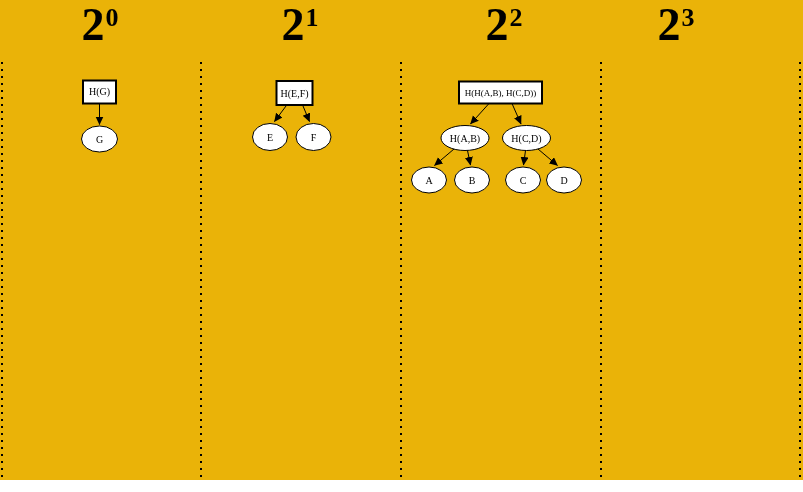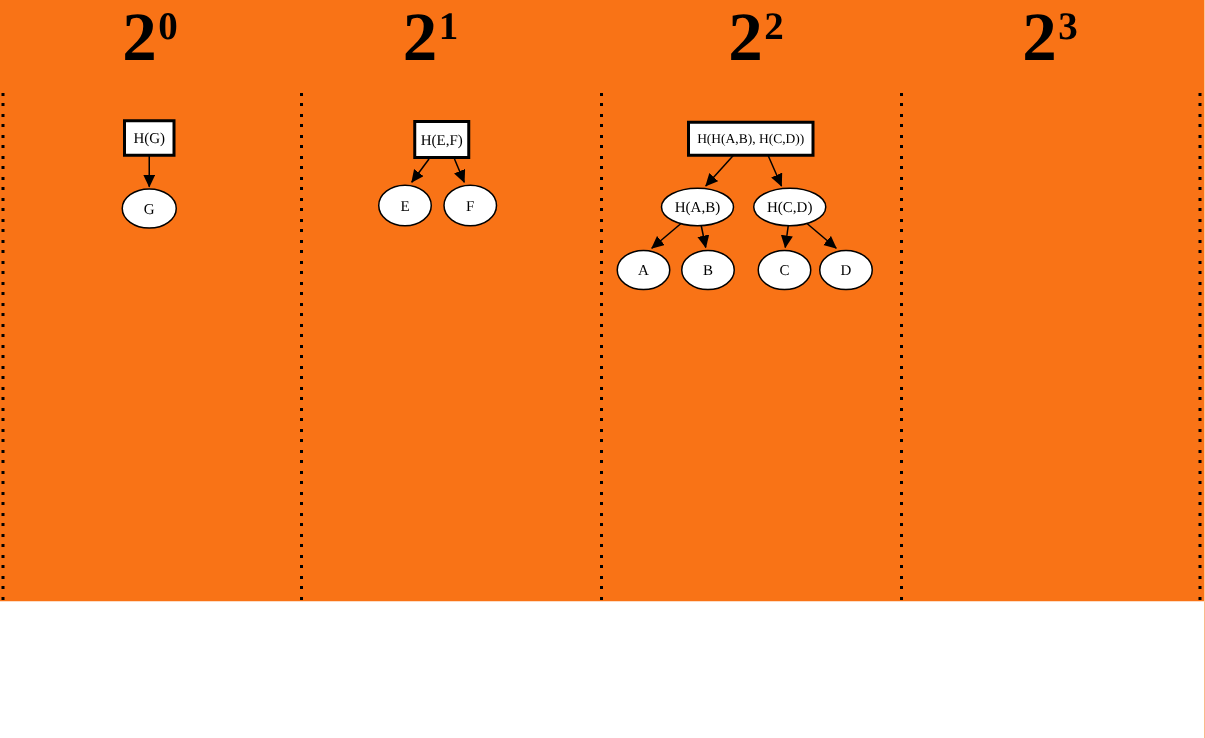--- a/index.html
+++ b/index.html
@@ -1,31 +1,31 @@
 <!DOCTYPE html>
 <html><head>
 <meta charset="utf-8">
 <style>
   html,body{margin:0;padding:0;background:#ffffff;}
   .canvas{
     position:relative;
-    width:803px;height:401px;
-    background:#f97316;
+    width:803px;height:480px;
+    background:#eab308;
     font-family:"Liberation Serif", serif;
     overflow:hidden;
     text-decoration:underline;
   }
   
   .hdr{
     position:absolute;top:0;height:54px;width:200px;
     text-align:center;color:#000;font-weight:bold;white-space:nowrap;
   }
   .hdr .hbase{font-size:46px;line-height:50px;}
   .hdr sup{font-size:26px;vertical-align:14px;margin-left:1px;}
-  .hdr-0{left:0;}  .hdr-1{left:187px;text-align:center;}  .hdr-2{left:404px;}  .hdr-3{left:600px;}
+  .hdr-0{left:0;}  .hdr-1{left:200px;text-align:center;}  .hdr-2{left:404px;}  .hdr-3{left:576px;}
   
   .vline{
     position:absolute;top:62px;height:430px;width:2px;
     background-image:repeating-linear-gradient(to bottom,#000 0 2px,transparent 2px 7px);
   }
   .vl-0{left:1px;} .vl-1{left:200px;} .vl-2{left:400px;} .vl-3{left:600px;} .vl-4{left:799px;}
   
   svg.trees{position:absolute;left:0;top:0;}
   .nbox{fill:#ffffff;stroke:#000;stroke-width:2;}
   .nell{fill:#ffffff;stroke:#000;stroke-width:1;}

